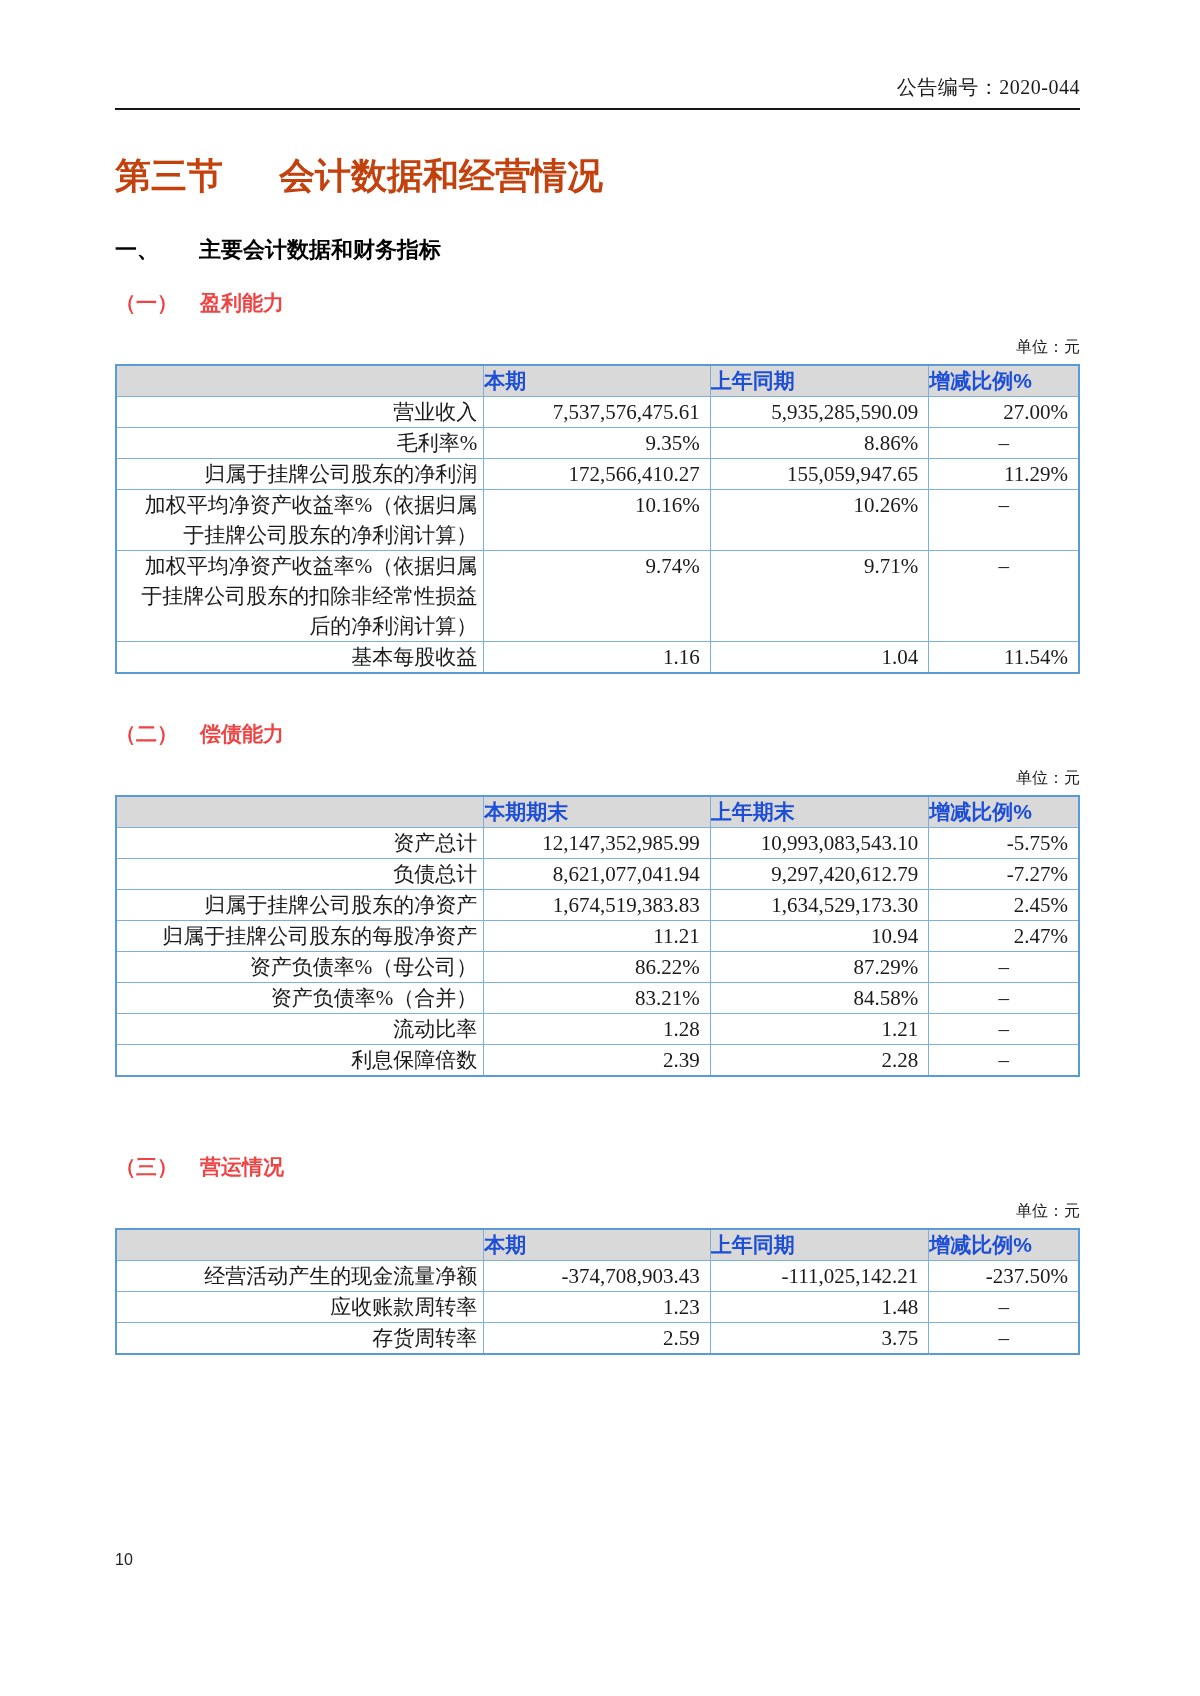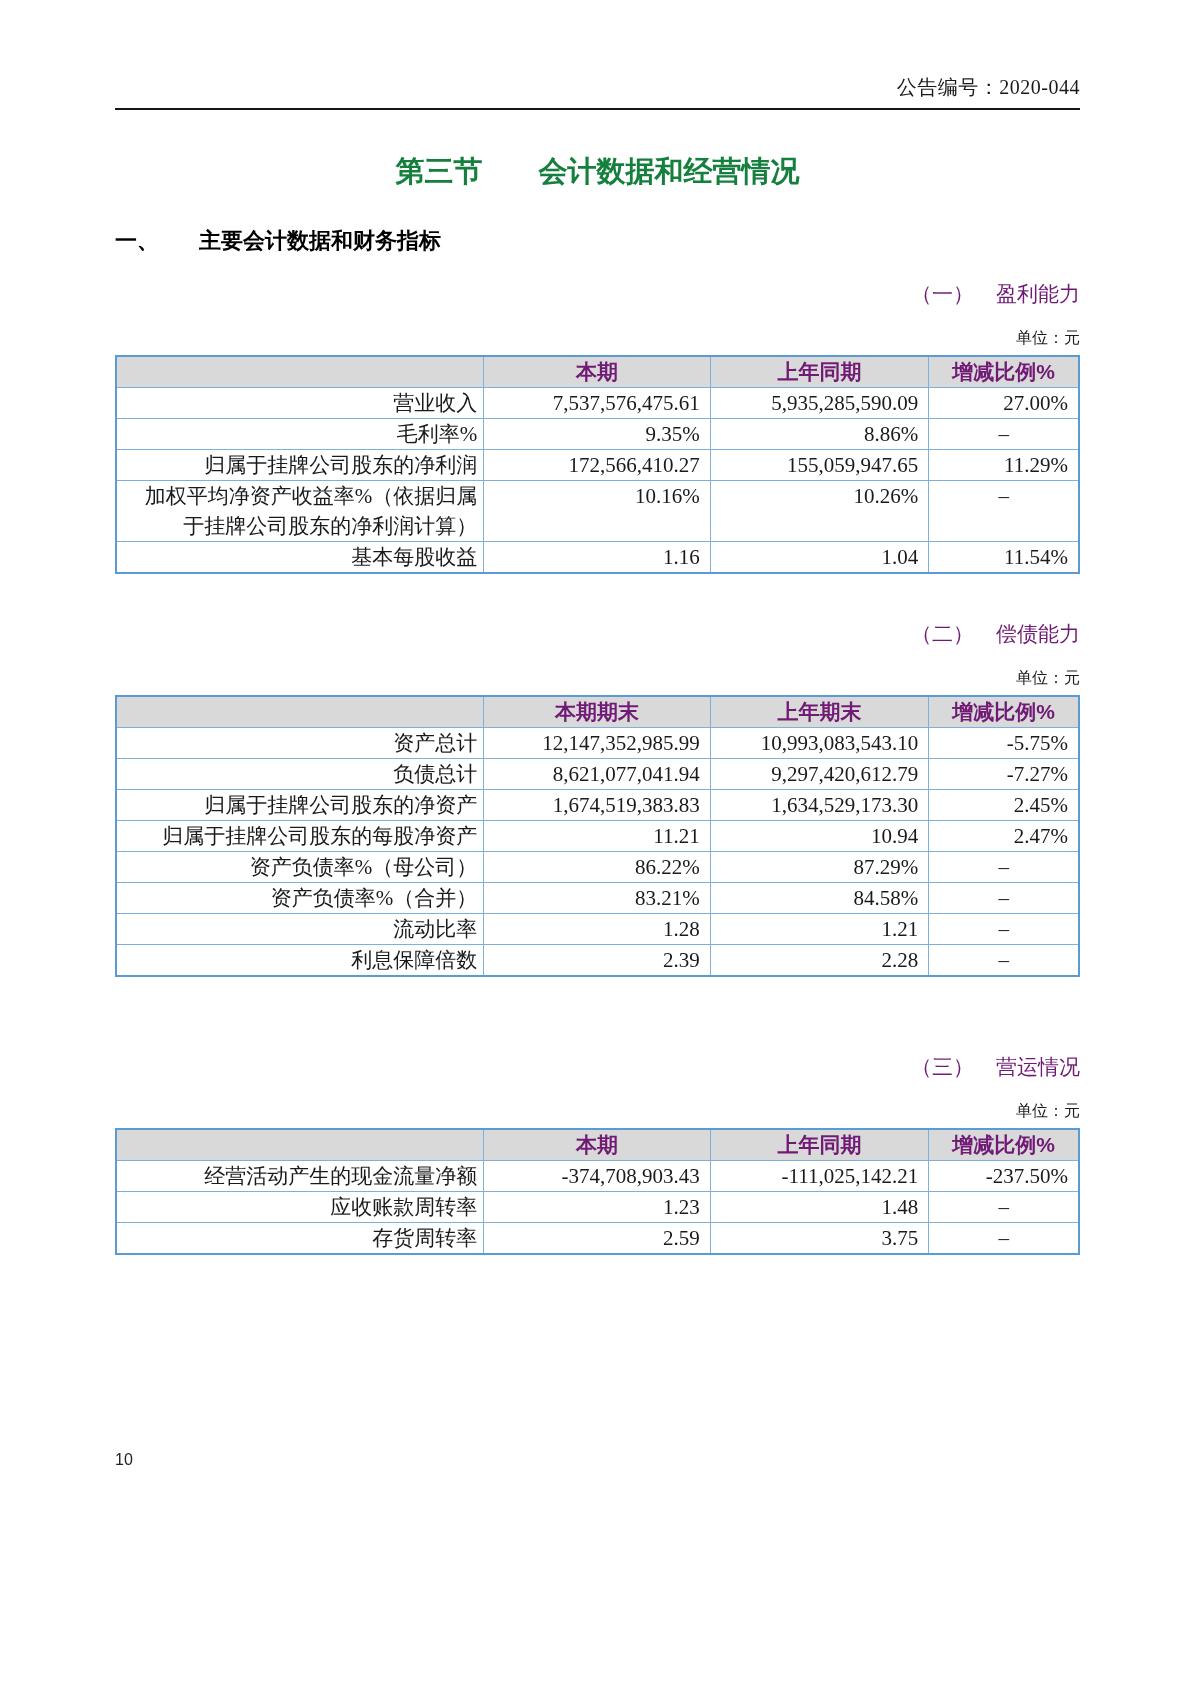--- a/index.html
+++ b/index.html
@@ -18,41 +18,40 @@
     font-size: 20px;
     letter-spacing: 0.5px;
   }
   .top-rule {
     margin-top: 7px;
     border-top: 2px solid #161616;
     height: 0;
   }
   .doc-title {
     margin-top: 42px;
-    text-align: center;
-    font-family: "Liberation Sans", "DejaVu Sans", sans-serif;
-    font-weight: bold;
-    font-size: 29px;
-    color: #15803d;
+    text-align: left;
+    font-family: "Liberation Sans", "DejaVu Sans", sans-serif;
+    font-weight: bold;
+    font-size: 36px;
+    color: #c2410c;
   }
   .doc-title .t-gap { display: inline-block; width: 56px; }
   .h1 {
     margin-top: 34px;
     font-family: "Liberation Sans", "DejaVu Sans", sans-serif;
     font-weight: bold;
     font-size: 22px;
     color: #000;
   }
   .h1 .h-num { margin-right: 40px; }
   .h2 {
     font-family: "Liberation Sans", "DejaVu Sans", sans-serif;
-    font-weight: normal;
+    font-weight: bold;
     font-size: 21px;
-    color: #701a75;
-    text-align: right;
+    color: #ef4444;
   }
   .h2 .h-num { margin-right: 22px; }
   .sec-1 .h2 { margin-top: 24px; }
   .sec-2 { margin-top: 46px; }
   .sec-3 { margin-top: 76px; }
   .unit-row {
     margin-top: 20px;
     text-align: right;
     font-size: 16px;
   }
@@ -71,23 +70,23 @@
   .fin-table th, .fin-table td {
     border: 1px solid #7FAFDB;
     line-height: 30px;
     vertical-align: top;
     overflow: hidden;
   }
   .fin-table th {
     background: #D9D9D9;
     font-family: "Liberation Sans", "DejaVu Sans", sans-serif;
     font-weight: bold;
-    text-align: center;
+    text-align: left;
     height: 30px;
-    color: #701a75;
+    color: #1d4ed8;
   }
   .fin-table td.lbl { text-align: right; padding: 0 6px 0 13px; margin-left: 17px; }
   .fin-table td.num { text-align: right; padding: 0 10px 0 4px; }
   .fin-table td.dash { text-align: center; padding: 0 4px; }
   .page-number {
     margin-top: 196px;
     font-family: "Liberation Sans", "DejaVu Sans", sans-serif;
     font-size: 16px;
     color: #222;
   }
@@ -145,20 +144,26 @@
           <td class="num">155,059,947.65</td>
           <td class="num">11.29%</td>
         </tr>
         <tr>
           <td class="lbl">加权平均净资产收益率%（依据归属于挂牌公司股东的净利润计算）</td>
           <td class="num">10.16%</td>
           <td class="num">10.26%</td>
           <td class="num dash">–</td>
         </tr>
         <tr>
+          <td class="lbl">加权平均净资产收益率%（依据归属于挂牌公司股东的扣除非经常性损益后的净利润计算）</td>
+          <td class="num">9.74%</td>
+          <td class="num">9.71%</td>
+          <td class="num dash">–</td>
+        </tr>
+        <tr>
           <td class="lbl">基本每股收益</td>
           <td class="num">1.16</td>
           <td class="num">1.04</td>
           <td class="num">11.54%</td>
         </tr>
       </tbody>
     </table>
   </div>
 
   <div class="sec-2">

